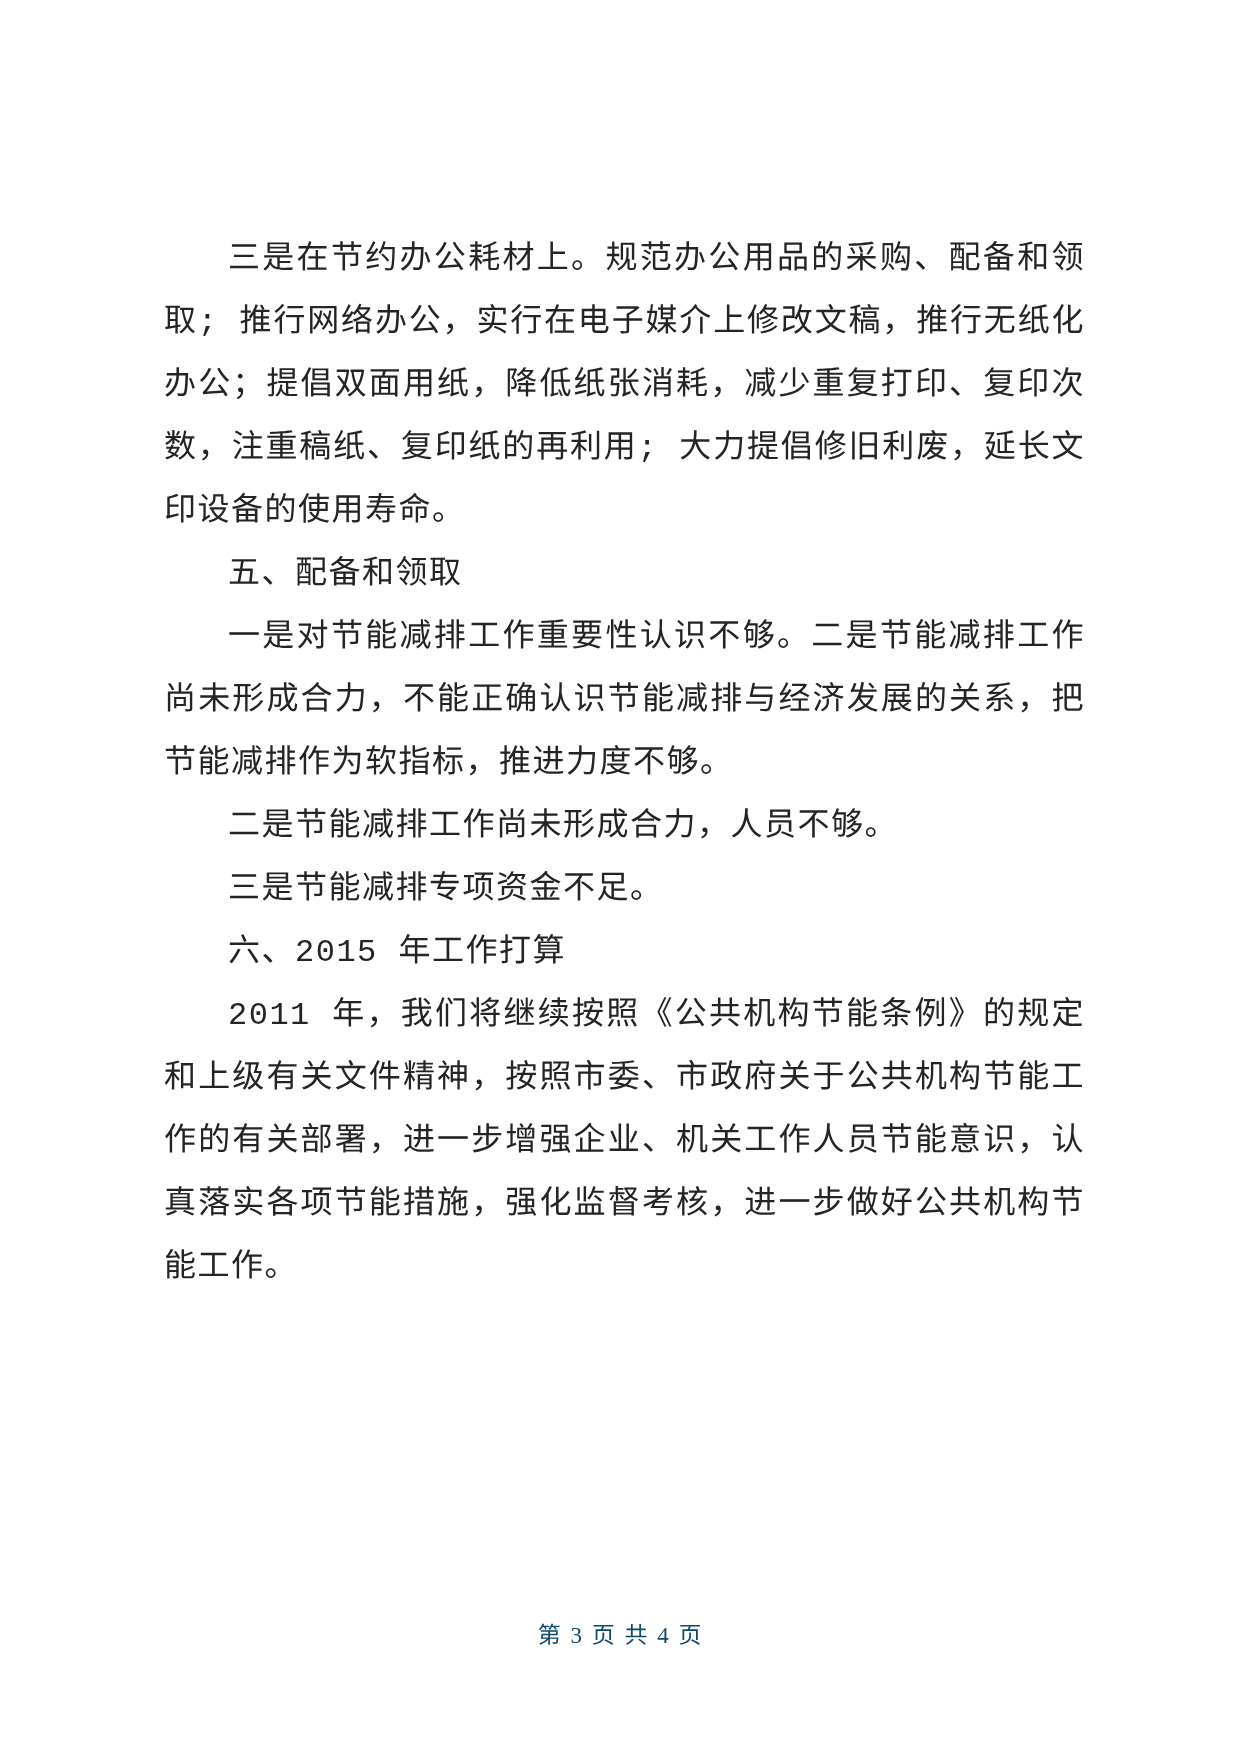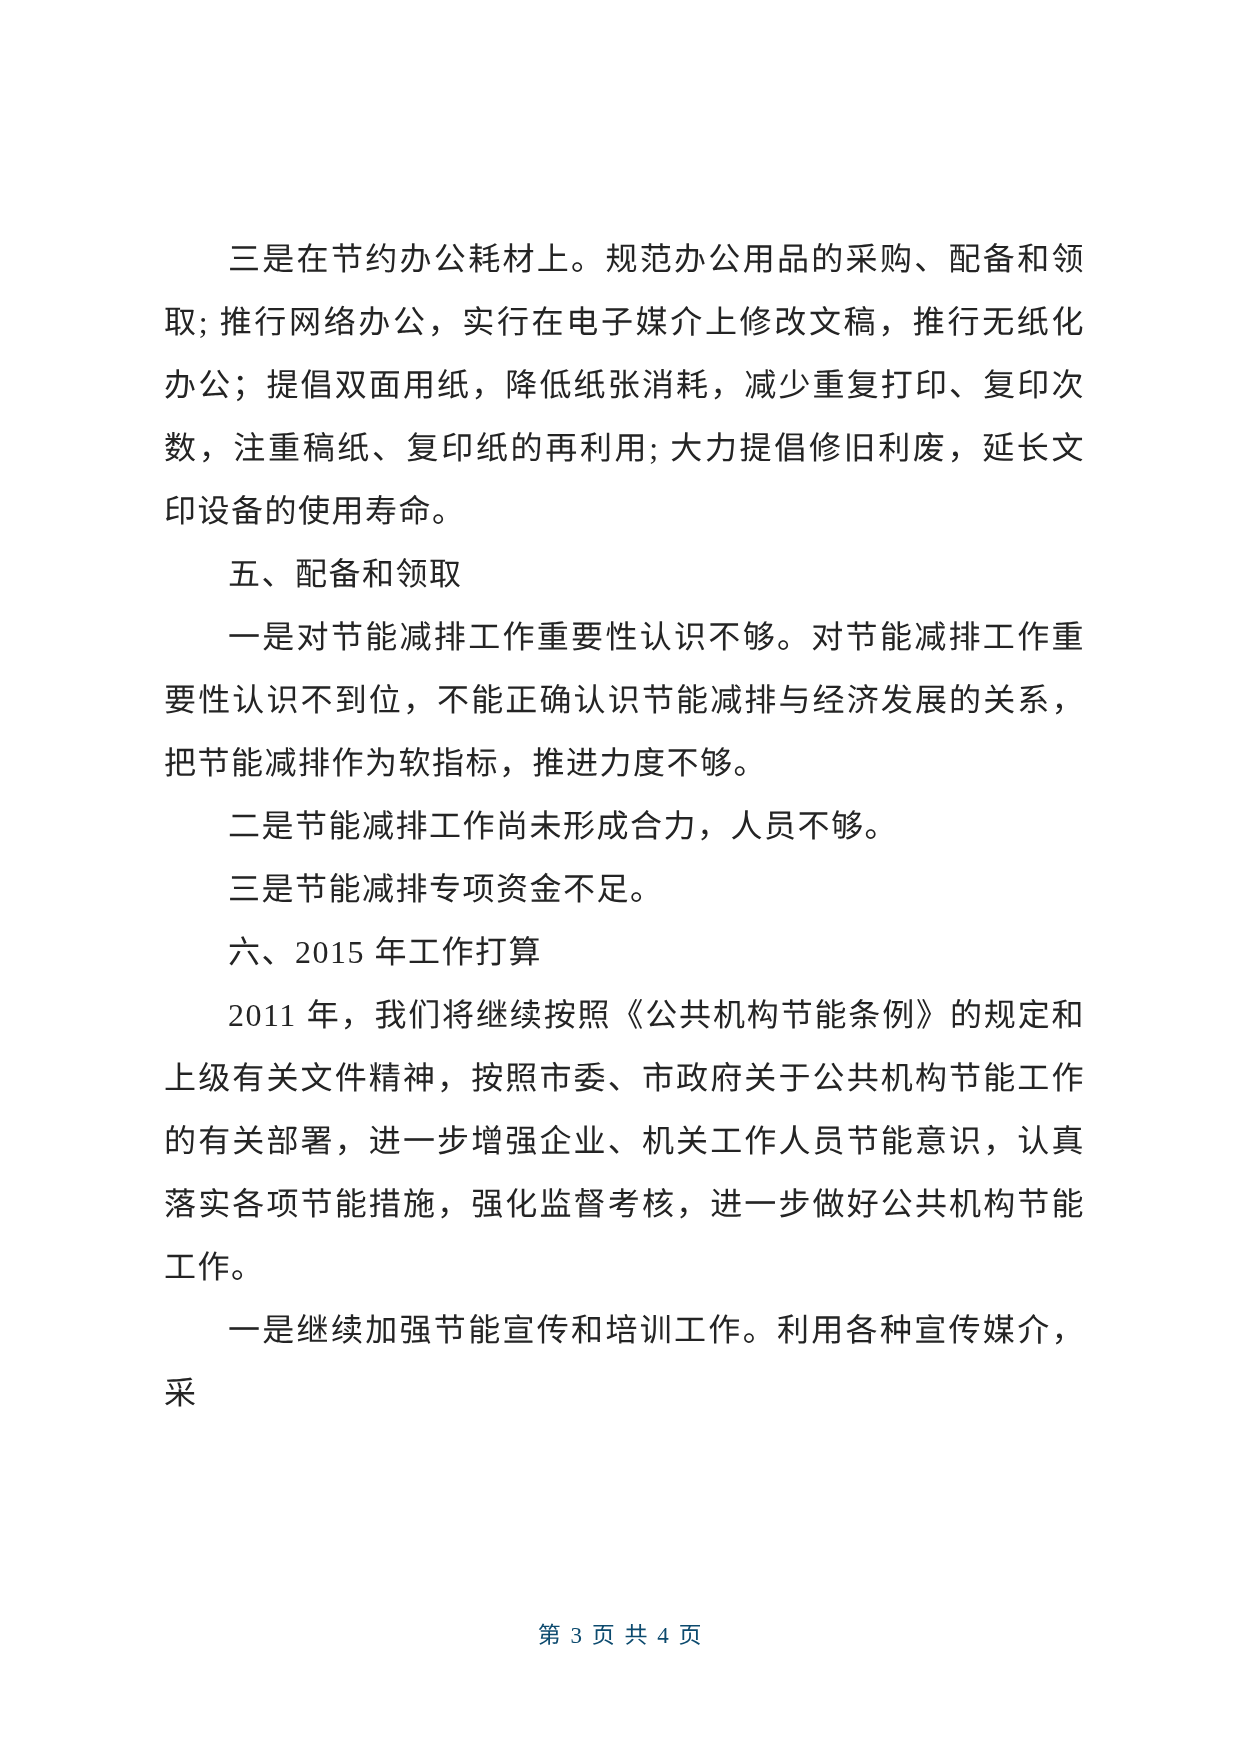--- a/index.html
+++ b/index.html
@@ -29,43 +29,43 @@
   .para {
     margin: 0;
     font-size: 32px;
     line-height: 63px;
     letter-spacing: 1.5px;
     color: #242424;
     text-align: justify;
     text-justify: inter-ideograph;
     text-indent: 2em;
     font-weight: 400;
+    font-family: Liberation Mono, monospace;
   }
   .page-footer {
     position: absolute;
     left: 0;
     top: 1616px;
     width: 100%;
     text-align: center;
     font-size: 23px;
     letter-spacing: 2px;
     color: #0c4a6e;
   }
 </style>
 </head>
 <body>
 
 <div class="page">
 
   <div class="doc-body">
     <p class="para">三是在节约办公耗材上。规范办公用品的采购、配备和领取; 推行网络办公，实行在电子媒介上修改文稿，推行无纸化办公；提倡双面用纸，降低纸张消耗，减少重复打印、复印次数，注重稿纸、复印纸的再利用; 大力提倡修旧利废，延长文印设备的使用寿命。</p>
     <p class="para">五、配备和领取</p>
-    <p class="para">一是对节能减排工作重要性认识不够。对节能减排工作重要性认识不到位，不能正确认识节能减排与经济发展的关系，把节能减排作为软指标，推进力度不够。</p>
+    <p class="para">一是对节能减排工作重要性认识不够。二是节能减排工作尚未形成合力，不能正确认识节能减排与经济发展的关系，把节能减排作为软指标，推进力度不够。</p>
     <p class="para">二是节能减排工作尚未形成合力，人员不够。</p>
     <p class="para">三是节能减排专项资金不足。</p>
     <p class="para">六、2015 年工作打算</p>
     <p class="para">2011 年，我们将继续按照《公共机构节能条例》的规定和上级有关文件精神，按照市委、市政府关于公共机构节能工作的有关部署，进一步增强企业、机关工作人员节能意识，认真落实各项节能措施，强化监督考核，进一步做好公共机构节能工作。</p>
-    <p class="para">一是继续加强节能宣传和培训工作。利用各种宣传媒介，采</p>
   </div>
 
   <div class="page-footer">第 3 页 共 4 页</div>
 
 </div>
 
 </body></html>

